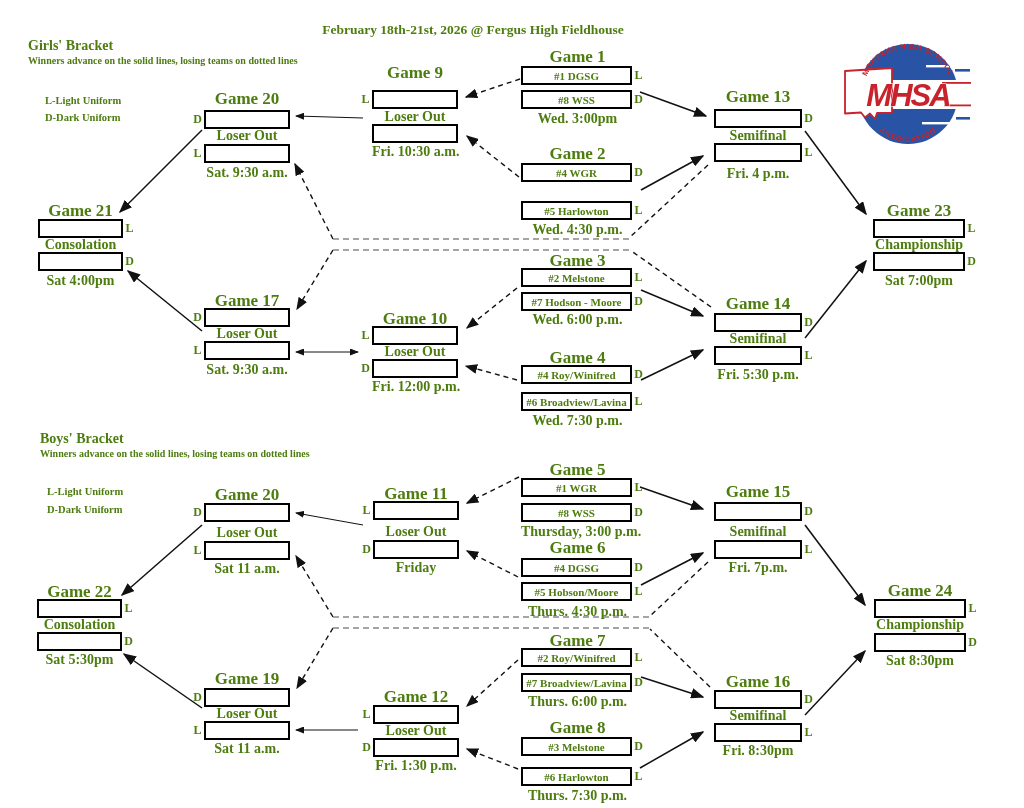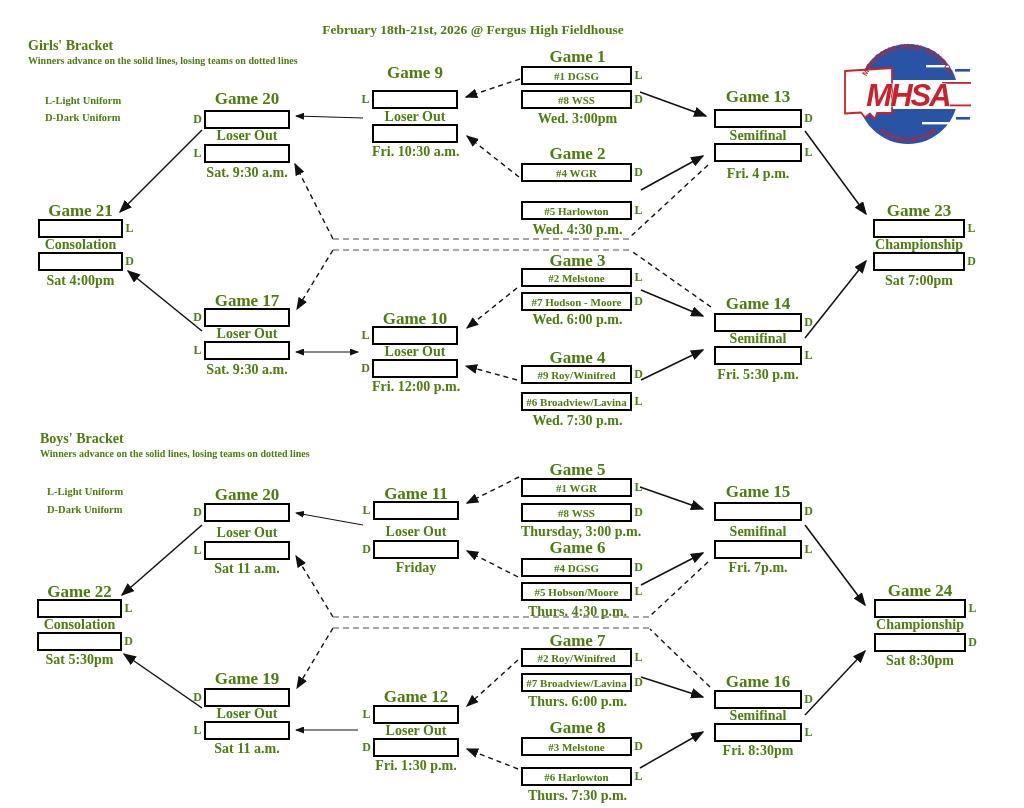--- a/index.html
+++ b/index.html
@@ -168,21 +168,21 @@
         </div>
         <span class="ltr">D</span>
       </div>
     <div class="g-time" style="margin-top:2px;">Wed. 6:00 p.m.</div>
   </div>
 
   <div class="game right" style="left:521px;top:336px;width:126px;margin-top:15px;">
     <div class="g-title">Game 4</div>
     <div class="slot" style="margin-top:0px;">
         <div class="gbox w111">
-          <span class="team">#9 Roy/Winifred</span>
+          <span class="team">#4 Roy/Winifred</span>
         </div>
         <span class="ltr">D</span>
       </div>
     <div class="slot" style="margin-top:8px;">
         <div class="gbox w111">
           <span class="team">#6 Broadview/Lavina</span>
         </div>
         <span class="ltr">L</span>
       </div>
     <div class="g-time" style="margin-top:3px;">Wed. 7:30 p.m.</div>

